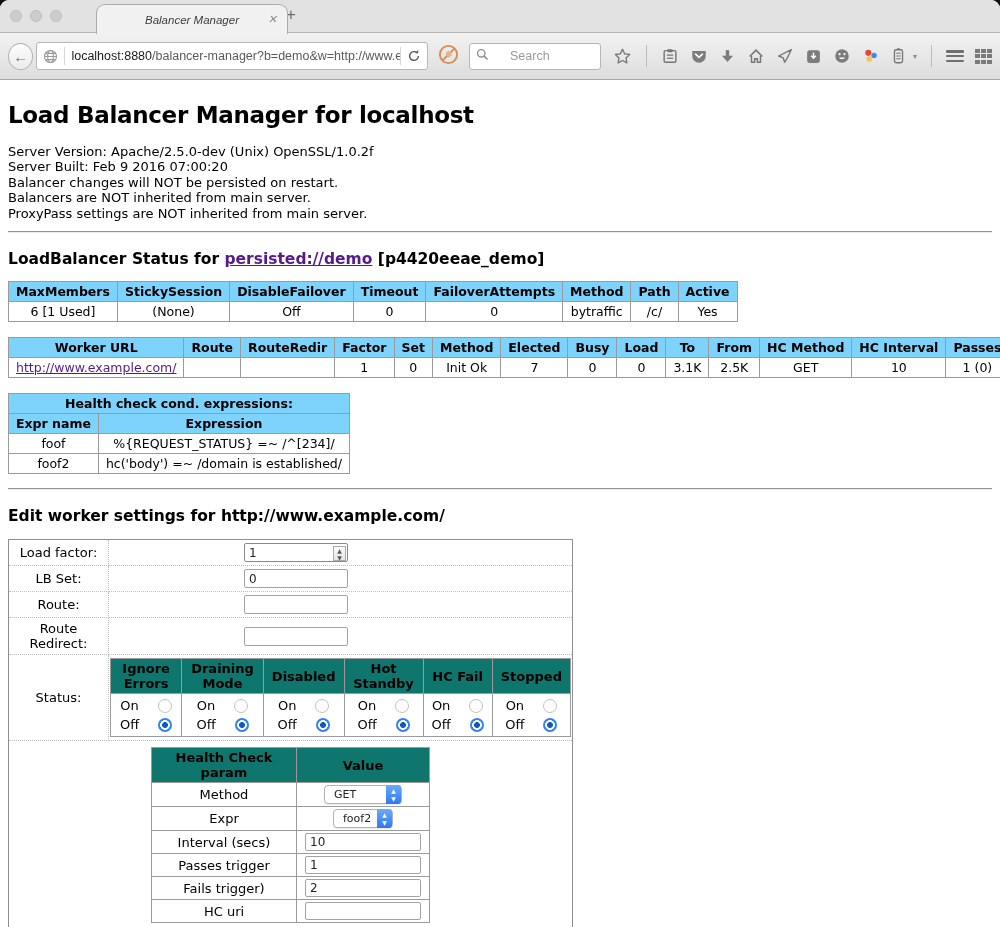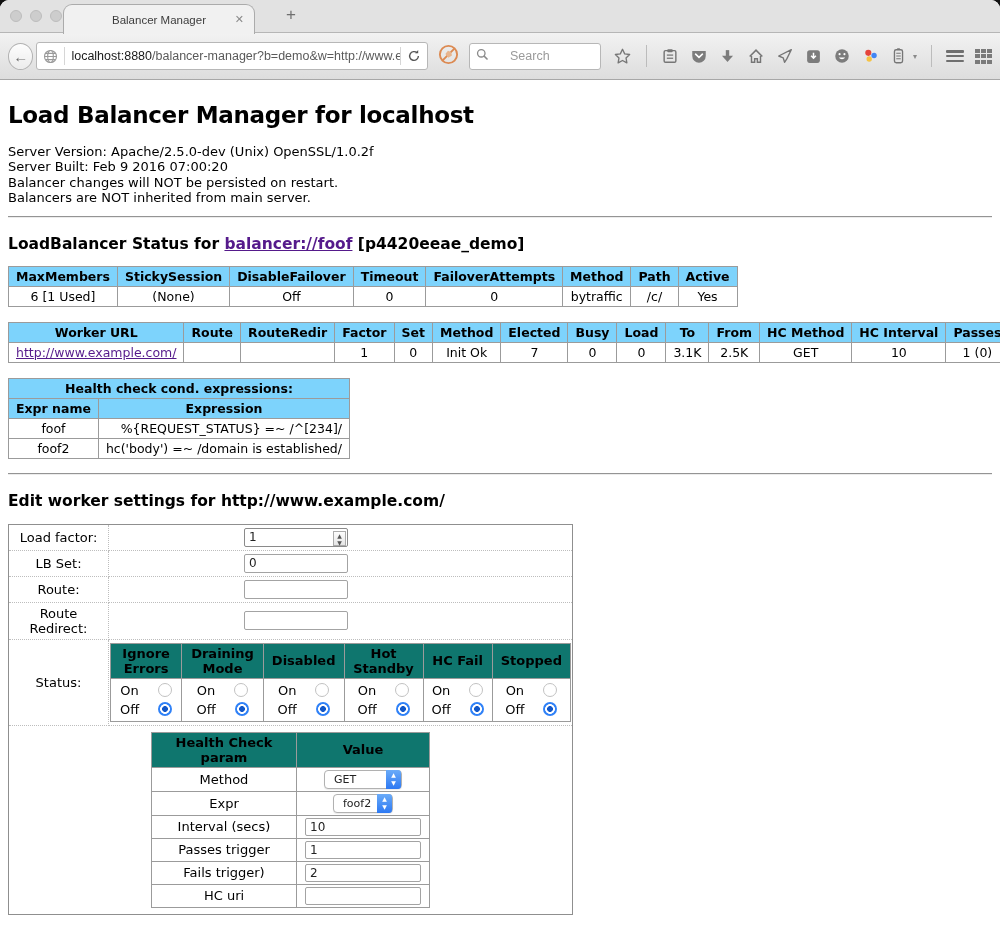--- a/index.html
+++ b/index.html
@@ -4,23 +4,23 @@
 <style>
   * { margin:0; padding:0; box-sizing:border-box; }
   html,body { background:#111; }
   body { width:1000px; font-family:"Liberation Sans", sans-serif; }
   .window { width:1000px; height:927px; border-radius:9px 9px 0 0; overflow:hidden; background:#fff; }
 
   
   .tabbar { height:33px; background:#e2e2e2; border-bottom:1px solid #b6b6b6; position:relative; }
   .lights { position:absolute; left:10px; top:10px; display:flex; gap:8px; }
   .light { width:12px; height:12px; border-radius:50%; background:#cdcdcd; border:1px solid #bdbdbd; }
-  .tab { position:absolute; left:63px; top:4px; width:192px; height:30px; background:#f1f1f1;
+  .tab { position:absolute; left:96px; top:4px; width:192px; height:30px; background:#f1f1f1;
          border:1px solid #ababab; border-bottom:none; border-radius:9px 9px 0 0;
-         display:flex; align-items:center; justify-content:center; z-index:2; }
+         display:flex; align-items:center; justify-content:center; z-index:2;font-style:italic; }
   .tab-title { font-size:11.5px; color:#3d3d3d; }
   .tab-close { position:absolute; right:10px; top:8px; font-size:11px; color:#8a8a8a; cursor:default; }
   .newtab { position:absolute; left:286px; top:5px; font-size:17px; color:#6f6f6f; }
 
   .toolbar { height:47px; background:linear-gradient(#f2f2f2,#dddddd); border-bottom:1px solid #a7a7a7;
              display:flex; align-items:center; padding:0 8px; position:relative; }
   .backbtn { width:27px; height:27px; border-radius:50%; border:1px solid #b2b2b2;
              background:linear-gradient(#fdfdfd,#ececec); color:#6f6f6f; font-size:15px;
              display:flex; align-items:center; justify-content:center; margin-right:3px; }
   .urlbar { width:418px; height:28px; background:#fff; border:1px solid #b7b7b7; border-radius:3px;
@@ -48,21 +48,21 @@
   
   .page { background:#fff; height:847px; padding:0 8px; font-family:"DejaVu Sans", sans-serif; color:#000; overflow:hidden; }
   h1 { font-size:23px; padding-top:22px; margin-bottom:16px; letter-spacing:-0.3px; }
   .info { font-size:13px; line-height:15.4px; }
   hr.rule { border:none; border-top:1px solid #949494; border-bottom:1px solid #ececec; margin:10px 0; }
   h3 { font-size:15.5px; margin:17px 0 13px; }
   h3 a, .t a { color:#551a8b; }
   .t { border-collapse:collapse; font-size:12.5px; }
   .t th, .t td { border:1px solid #9b9b9b; padding:2px 7px; text-align:center; white-space:nowrap; height:17px; }
   .t th { background:#7dd3fc; }
-  .t td.lft, .t th.lft-h { text-align:right; }
+  .t td.lft, .t th.lft-h { text-align:center; }
   .mb { margin-bottom:15px; }
 
   
   table.form { border-collapse:collapse; width:565px; font-size:13px; margin-top:14px; }
   table.form > tbody > tr > td { border:1px solid #bdbdbd; border-style:dotted; padding:3px 3px; }
   table.form { border:1px solid #8f8f8f; }
   td.flabel { width:100px; text-align:center; }
   .frow-input { padding-left:135px !important; }
   input.txt { width:104px; height:19px; border:1px solid #a3a3a3; border-radius:2px; font-size:12px;
               padding:1px 4px; font-family:"DejaVu Sans",sans-serif; color:#222; }
@@ -241,24 +241,25 @@
     </div>
   </div>
 
   <div class="page">
     <h1>Load Balancer Manager for localhost</h1>
     <div class="info">
       <div>Server Version: Apache/2.5.0-dev (Unix) OpenSSL/1.0.2f</div>
       <div>Server Built: Feb 9 2016 07:00:20</div>
       <div>Balancer changes will NOT be persisted on restart.</div>
       <div>Balancers are NOT inherited from main server.</div>
+      <div>ProxyPass settings are NOT inherited from main server.</div>
     </div>
     <hr class="rule">
 
-    <h3><span>LoadBalancer Status for </span><a href="#">balancer://foof</a><span> [p4420eeae_demo]</span></h3>
+    <h3><span>LoadBalancer Status for </span><a href="#">persisted://demo</a><span> [p4420eeae_demo]</span></h3>
 
     <table class="t mb">
       <tbody>
           <tr>
         <th>MaxMembers</th>
         <th>StickySession</th>
         <th>DisableFailover</th>
         <th>Timeout</th>
         <th>FailoverAttempts</th>
         <th>Method</th>

